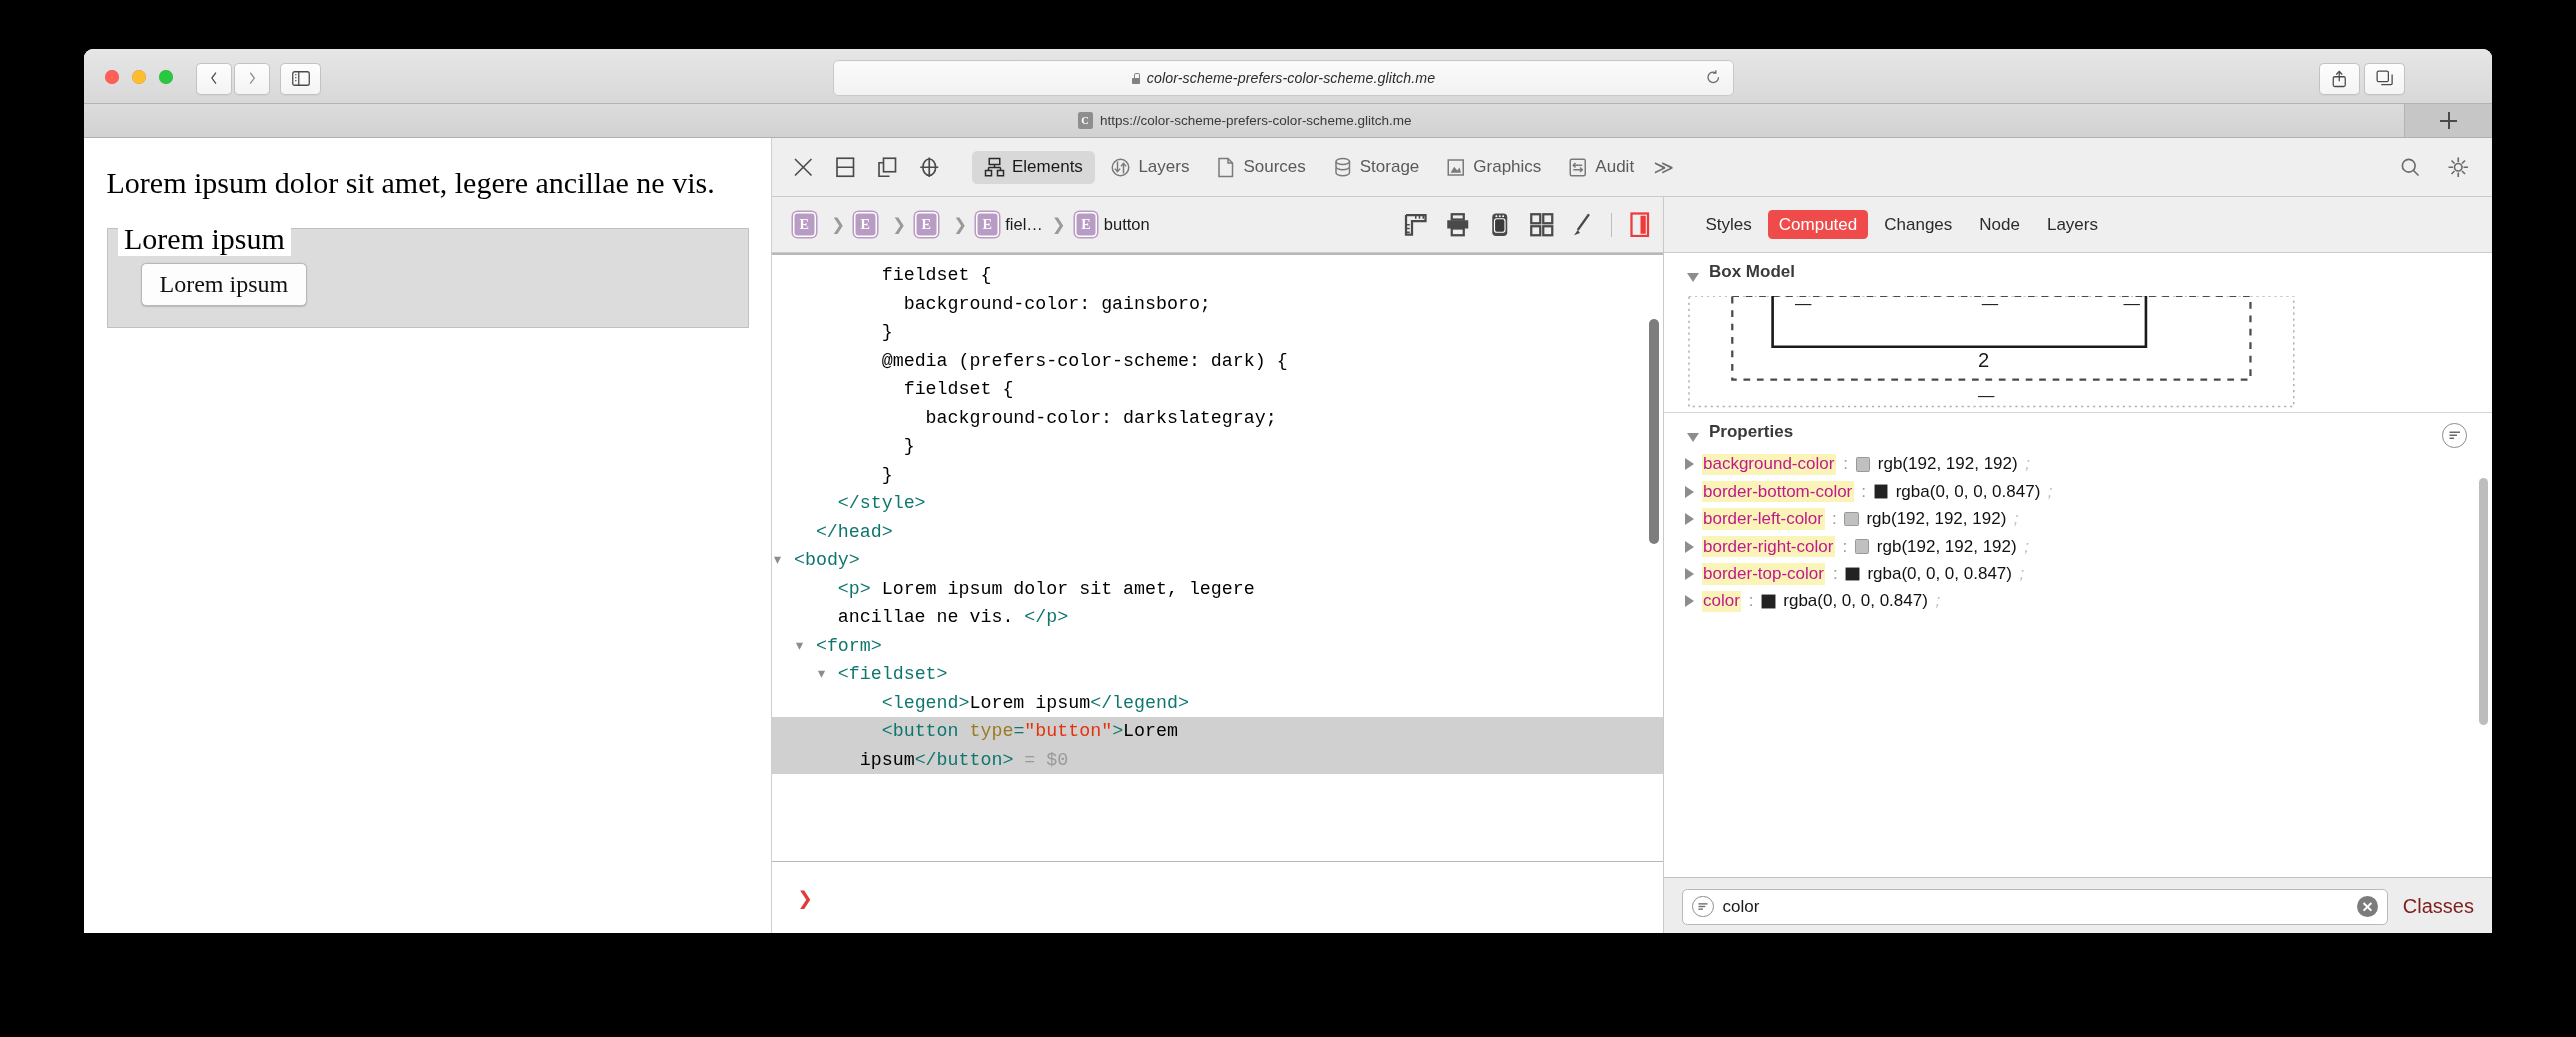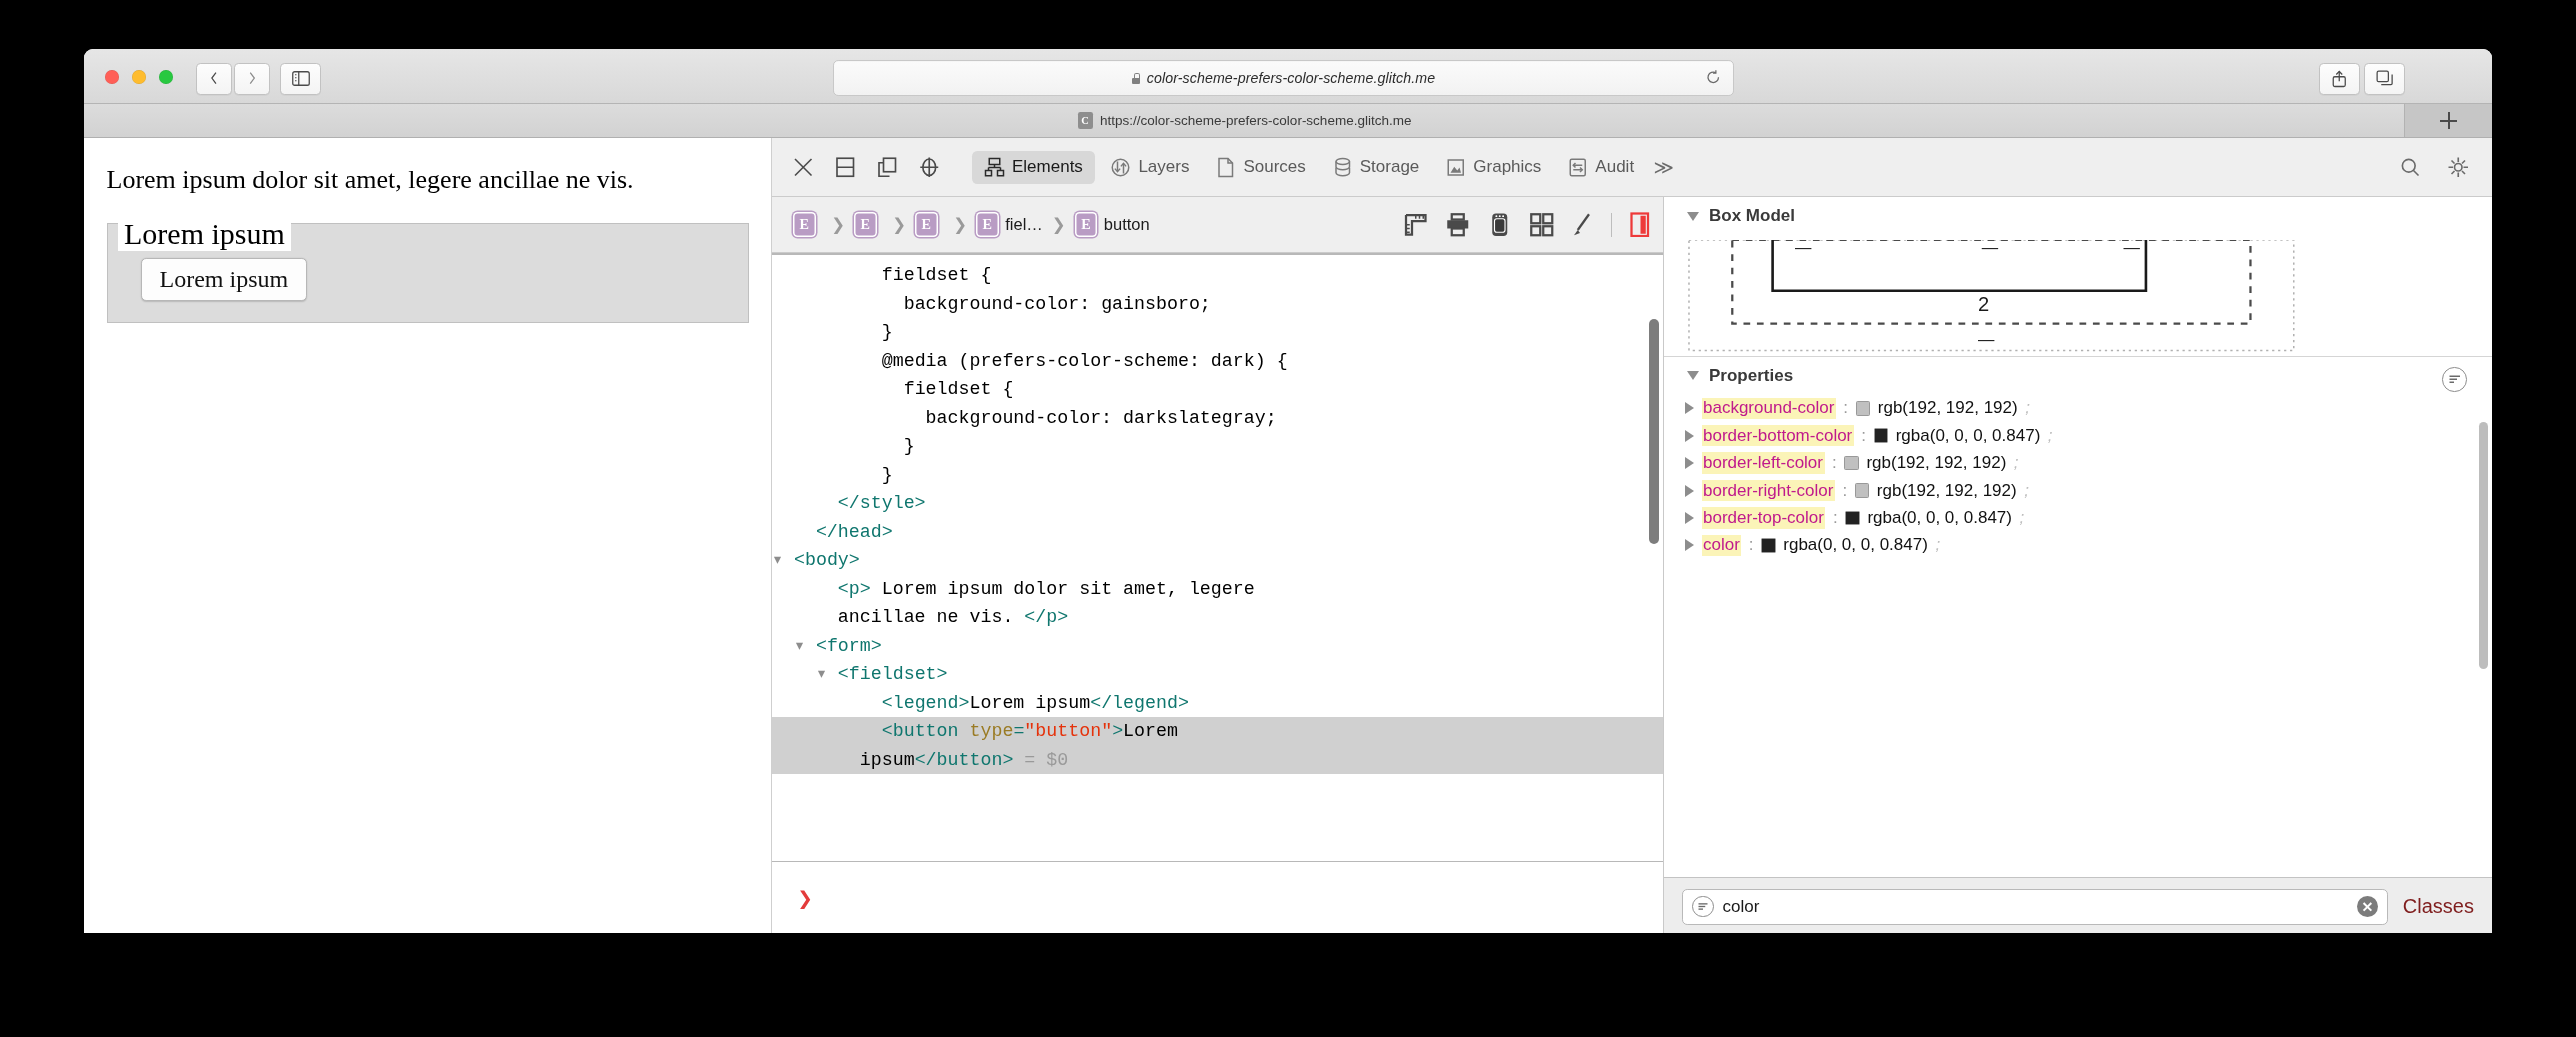--- a/index.html
+++ b/index.html
@@ -83,21 +83,21 @@
   
   .content{position:relative;height:797px;display:flex;}
 
   
   .page{
     position:relative;width:687px;height:797px;background:#fff;
     border-right:0.7px solid #cfcfcf;overflow:hidden;
     font-family:"Liberation Serif",serif;
   }
   .page-p{
-    margin:0;padding:25.5px 22.5px 0 22.5px;font-size:26px;line-height:1.24;color:#000;font-family:Liberation Serif, serif;
+    margin:0;padding:25.5px 22.5px 0 22.5px;font-size:30px;line-height:1.24;color:#000;font-family:Liberation Serif, serif;
   }
   .fieldset{
     margin:27px 22.5px 0 22.5px;background:#dcdcdc;
     border:1.5px groove #c0c0c0;padding:9px 10.5px 21px 10.5px;
   }
   .legend{font-size:30px;padding:0 6px;display:inline-block;margin-top:-30px;background:#fff;}
   .legend-wrap{height:6px;}
   .page-button{
     margin:19.5px 0 0 22.5px;font-family:"Liberation Serif",serif;
     font-size:24px;padding:6.7px 18px;background:#fdfdfd;
@@ -169,21 +169,21 @@
   .styles-pane{position:relative;flex:1;display:flex;flex-direction:column;background:#fff;}
   .spane-tabs{
     height:55px;background:#efefef;border-bottom:0.7px solid #cbcbcb;
     display:flex;align-items:center;gap:6px;padding-left:31px;
   }
   .spane-tab{font-size:17px;color:#2b2b2b;padding:4.5px 10.5px;border-radius:4.5px;}
   .spane-tab.active{background:#f04b4b;color:#fff;}
 
   .spane-scroll{position:relative;flex:1;overflow:hidden;}
   .section-head{
-    display:flex;align-items:center;gap:10.5px;
+    display:flex;align-items:flex-end;gap:10.5px;
     padding:9px 0 6px 22.5px;font-size:17px;font-weight:bold;color:#3a3a3a;
     position:relative;
   }
   .tri{width:0;height:0;border-left:6.7px solid transparent;border-right:6.7px solid transparent;border-top:9px solid #8d8d8d;}
   .tri.right{border-top:6.7px solid transparent;border-bottom:6.7px solid transparent;border-left:9px solid #8d8d8d;border-right:none;}
   .sec-rule{height:0.7px;background:#d5d5d5;margin:4.5px 0 0 0;}
 
   .boxmodel{position:relative;height:112px;margin:7.5px 18px 0 18px;overflow:hidden;}
 
   .props{padding:3px 0 0 0;}
@@ -475,20 +475,27 @@
             <div class="code" id="dom-code"><div class="ln"><span>          </span><span class="txt">fieldset {</span></div><div class="ln"><span>            </span><span class="txt">background-color: gainsboro;</span></div><div class="ln"><span>          </span><span class="txt">}</span></div><div class="ln"><span>          </span><span class="txt">@media (prefers-color-scheme: dark) {</span></div><div class="ln"><span>            </span><span class="txt">fieldset {</span></div><div class="ln"><span>              </span><span class="txt">background-color: darkslategray;</span></div><div class="ln"><span>            </span><span class="txt">}</span></div><div class="ln"><span>          </span><span class="txt">}</span></div><div class="ln"><span>      </span><span class="tag">&lt;/style&gt;</span></div><div class="ln"><span>    </span><span class="tag">&lt;/head&gt;</span></div><div class="ln"><span style="color:#8d8d8d">▾ </span><span class="tag">&lt;body&gt;</span></div><div class="ln"><span>      </span><span class="tag">&lt;p&gt;</span><span class="txt"> Lorem ipsum dolor sit amet, legere</span></div><div class="ln"><span>      </span><span class="txt">ancillae ne vis. </span><span class="tag">&lt;/p&gt;</span></div><div class="ln"><span style="color:#8d8d8d">  ▾ </span><span class="tag">&lt;form&gt;</span></div><div class="ln"><span style="color:#8d8d8d">    ▾ </span><span class="tag">&lt;fieldset&gt;</span></div><div class="ln"><span>          </span><span class="tag">&lt;legend&gt;</span><span class="txt">Lorem ipsum</span><span class="tag">&lt;/legend&gt;</span></div><div class="ln sel"><span>          </span><span class="tag">&lt;button </span><span class="attr">type</span><span class="tag">=</span><span class="val">"button"</span><span class="tag">&gt;</span><span class="txt">Lorem</span></div><div class="ln sel"><span>        </span><span class="txt">ipsum</span><span class="tag">&lt;/button&gt;</span><span class="dim"> = $0</span></div></div>
             <div class="dom-sb"></div>
           </div>
 
           <div class="console">
             <span class="prompt">❯</span>
           </div>
         </div>
 
         <div class="styles-pane">
+          <div class="spane-tabs">
+            <span class="spane-tab">Styles</span>
+            <span class="spane-tab active">Computed</span>
+            <span class="spane-tab">Changes</span>
+            <span class="spane-tab">Node</span>
+            <span class="spane-tab">Layers</span>
+          </div>
 
           <div class="spane-scroll">
             <div class="section-head">
               <span class="tri"></span>
               <span>Box Model</span>
             </div>
 
             <div class="boxmodel">
               <svg width="674" height="112" viewBox="0 0 900 150">
                 <rect x="8" y="0" width="810" height="148" fill="none" stroke="#b0b0b0" stroke-width="2" stroke-dasharray="3,5"></rect>

